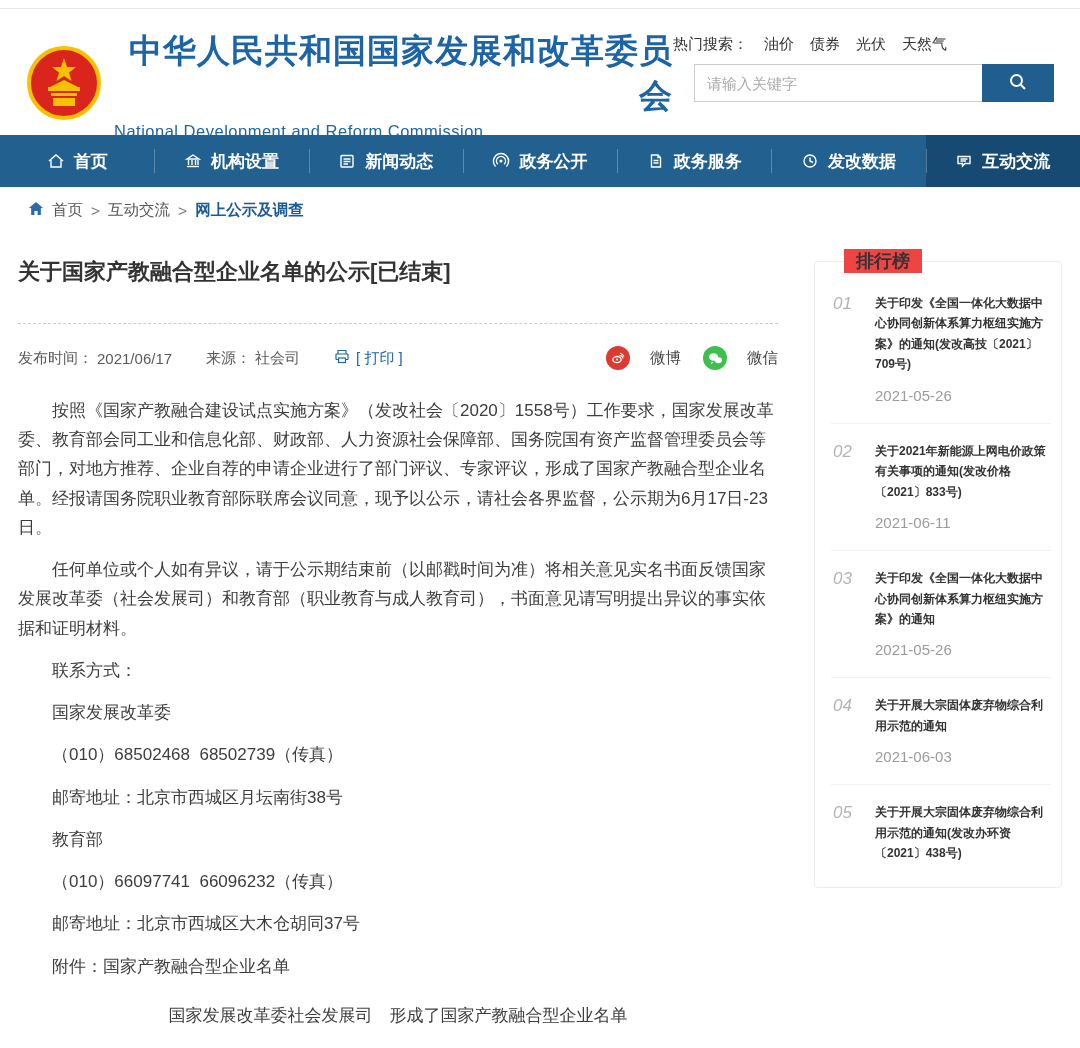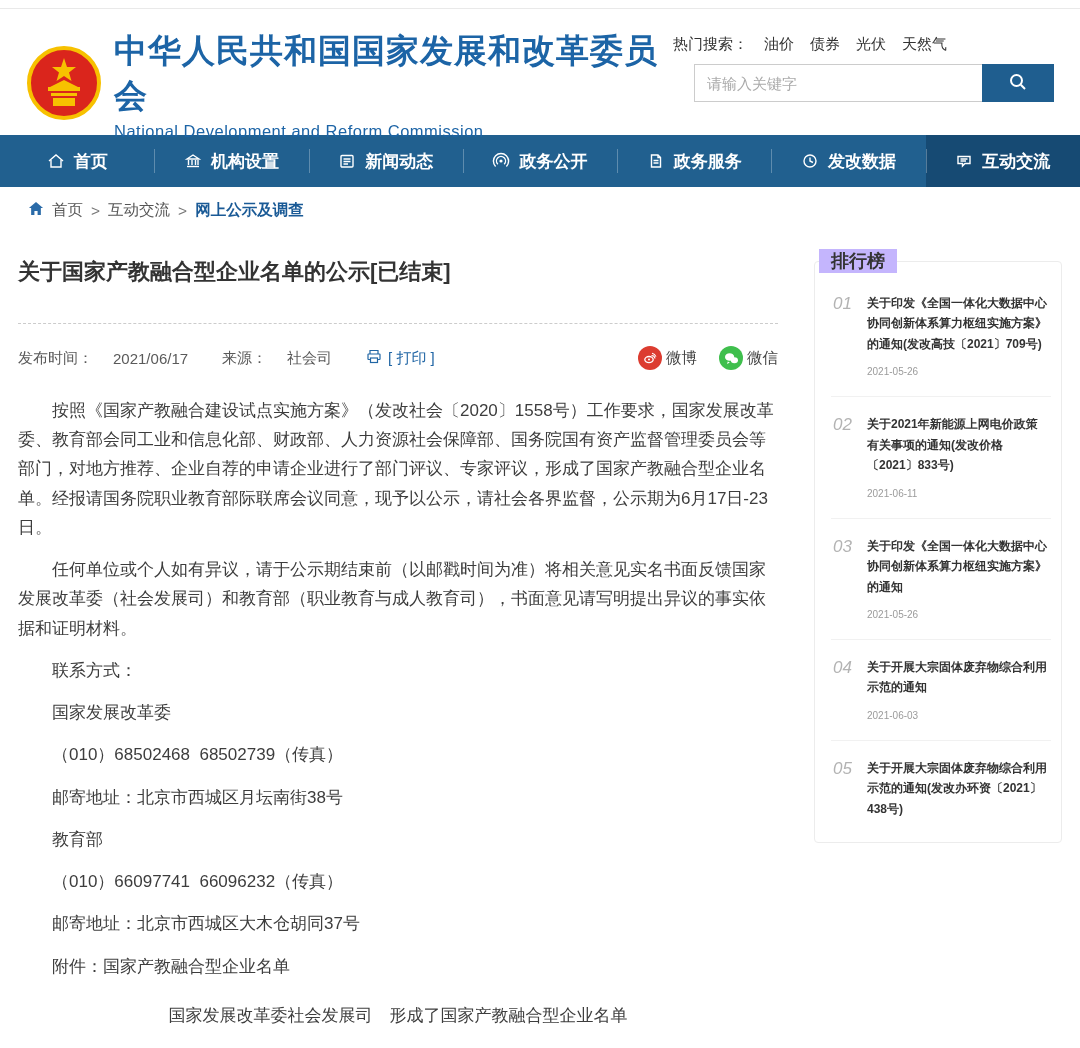--- a/index.html
+++ b/index.html
@@ -10,21 +10,21 @@
     color:#333;
   }
   .top-strip { height: 9px; border-bottom: 1px solid #e9e9e9; }
 
   
   .header { display:flex; justify-content:space-between; align-items:flex-start;
     padding: 20px 26px 12px 26px; height: 126px; }
   .brand { display:flex; align-items:center; }
   .emblem { width: 76px; height: 76px; flex-shrink:0; }
   .brand-text { margin-left: 12px; }
-  .brand-cn { font-size: 33px; font-weight: 700; color:#1c64a6; letter-spacing: 1px; }
+  .brand-cn { font-size: 33px; font-weight: 700; color:#1c64a6; letter-spacing: 1px; text-align: right; }
   .brand-en { font-size: 16.5px; color:#1c64a6; margin-top: 3px; letter-spacing: .5px; }
   .header-right { width: 392px; padding-top: 6px; }
   .hot-search { font-size: 15px; color:#333; display:flex; gap: 16px; }
   .hot-search .hs-label { color:#333; }
   .hot-term { color:#333; text-decoration:none; cursor:pointer; }
   .search-row { display:flex; margin-top: 10px; height: 38px; margin-left: 21px; }
   .search-input { flex:1; border:1px solid #ccc; border-right:none; padding: 0 12px;
     font-size: 15px; color:#333; outline:none; font-family: inherit; }
   .search-input::placeholder { color:#aaa; }
   .search-btn { width: 72px; background:#1f5e8f; border:none; cursor:pointer;
@@ -46,45 +46,45 @@
   .crumb-sep { color:#777; }
   .crumb.current { color:#1a5a96; font-weight:700; }
 
   
   .content { display:flex; padding: 0 18px; gap: 36px; align-items:flex-start; }
   .main { flex:1; min-width:0; }
 
   .article-title { margin-top: 26px; font-size: 22px; font-weight:700; color:#333; }
   .dash-sep { margin-top: 36px; border-bottom: 1px dashed #ccc; }
   .meta-row { display:flex; align-items:center; margin-top: 22px; font-size: 15px; color:#5a5a5a; }
-  .meta-item { margin-right: 34px; display:flex; align-items:center; gap:20px; }
+  .meta-item { margin-right: 34px; display:flex; align-items:center; gap:4px; }
   .print-link { color:#2166a5; cursor:pointer; display:flex; align-items:center; gap:6px; }
   .share { margin-left:auto; display:flex; align-items:center; gap: 22px; }
-  .share-item { display:flex; align-items:center; gap: 4px; cursor:pointer; color:#444; font-size:15.5px; }
+  .share-item { display:flex; align-items:center; gap: 20px; cursor:pointer; color:#444; font-size:15.5px; }
   .share-badge { width: 24px; height: 24px; border-radius: 50%; display:flex;
     align-items:center; justify-content:center; }
   .share-badge.weibo { background:#dc3c30; }
   .share-badge.wechat { background:#3fbf4d; }
 
   .article { margin-top: 26px; }
   .article p { font-size: 17px; line-height: 1.72; color:#3d3d3d;
     text-indent: 2em; margin-bottom: 13px; white-space: pre-wrap; }
   .article p.center { text-align:center; text-indent:0; margin-top: 20px; margin-bottom: 8px; color:#3d3d3d; }
 
   
   .sidebar { width: 248px; flex-shrink:0; margin-top: 30px; position:relative;
     border: 1px solid #ececec; border-radius: 4px; padding: 14px 10px 4px 16px; }
-  .rank-title { position:absolute; top: -13px; left: 4px; background:#c4b5fd;
+  .rank-title { position:absolute; top: -13px; left: 29px; background:#ef4444;
     padding: 0 12px; font-size: 18px; font-weight: 700; color:#333; }
-  .rank-item { display:flex; gap: 2px; padding: 17px 2px 19px 2px; border-bottom:1px solid #f1f1f1; cursor:pointer; }
+  .rank-item { display:flex; gap: 10px; padding: 17px 2px 19px 2px; border-bottom:1px solid #f1f1f1; cursor:pointer; }
   .rank-item:last-child { border-bottom:none; }
   .rank-num { font-style: italic; color:#b3b3b3; font-size: 17px; min-width: 32px; padding-top:1px; }
   .rank-body { flex:1; }
   .rank-text { font-size: 12px; font-weight:700; color:#333; line-height: 1.62; margin-top: 28px; }
-  .rank-date { margin-top: 12px; color:#9b9b9b; font-size: 10px; }
+  .rank-date { margin-top: 12px; color:#9b9b9b; font-size: 15px; }
 </style>
 </head>
 <body>
 
 <div class="top-strip"></div>
 
 <div class="header">
   <div class="brand">
     <span>
       <svg class="emblem" viewBox="0 0 76 76">

